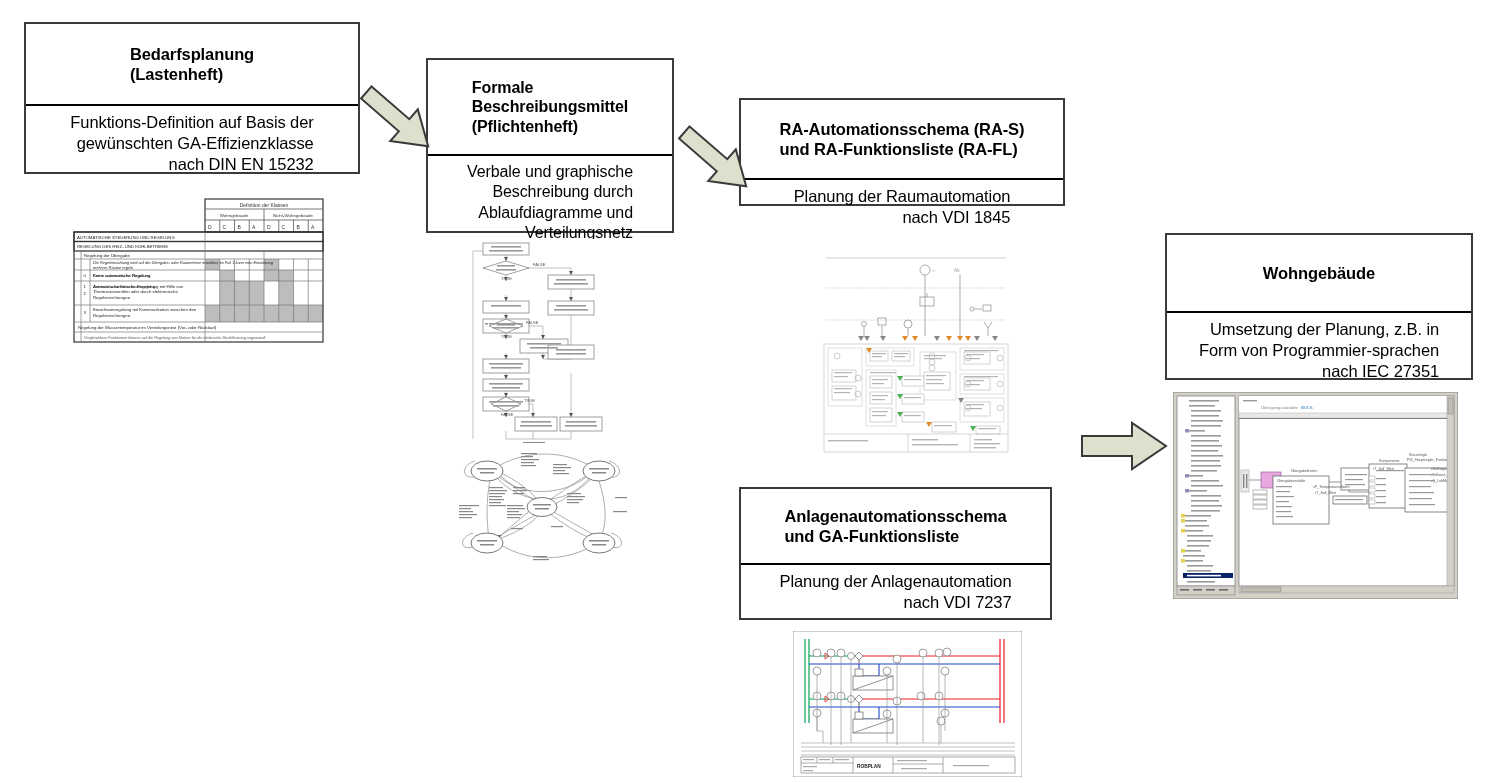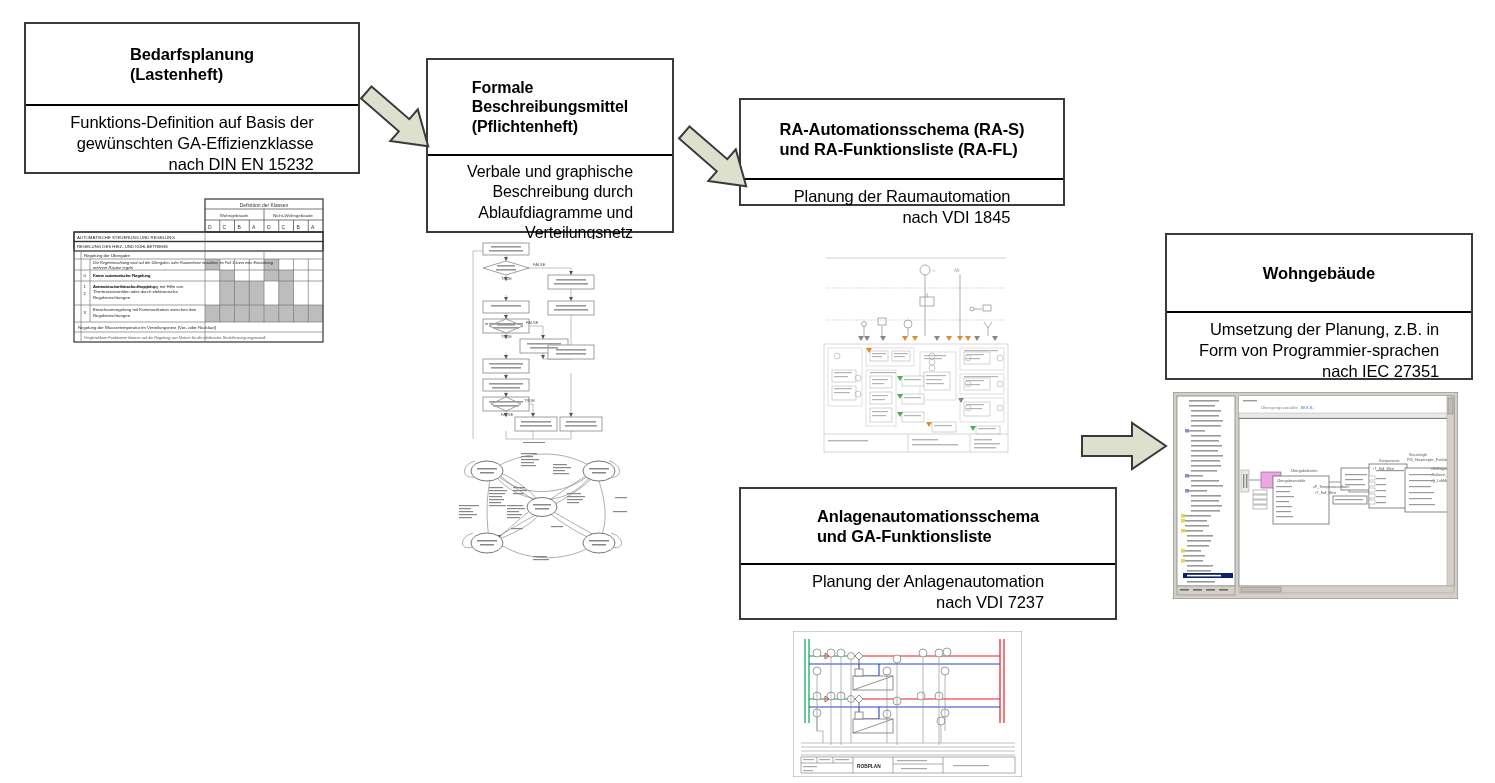--- a/index.html
+++ b/index.html
@@ -48,21 +48,21 @@
   #box-bedarf{left:24px;  top:22px;  width:336px; height:152px;}
   #box-bedarf .head{height:68px;}
 
   #box-formale{left:426px; top:58px;  width:248px; height:175px;}
   #box-formale .head{height:82px;font-size:16px;}
   #box-formale .body{font-size:16px;}
 
   #box-ra{left:739px; top:98px;  width:326px; height:108px;}
   #box-ra .head{height:66px;font-size:16.5px;}
 
-  #box-anlage{left:739px; top:487px; width:378px; height:133px;}
+  #box-anlage{left:739px; top:487px; width:313px; height:133px;}
   #box-anlage .head{height:62px;font-size:16.5px;}
 
   #box-ausf{left:1165px;top:233px; width:308px; height:147px;}
   #box-ausf .head{height:64px;}
 
   
   .arrow{position:absolute;}
   .arrow svg{display:block;overflow:visible;}
   #arrow-1{left:350px;top:82px;width:96px;height:76px;}
   #arrow-2{left:668px;top:122px;width:96px;height:76px;}

